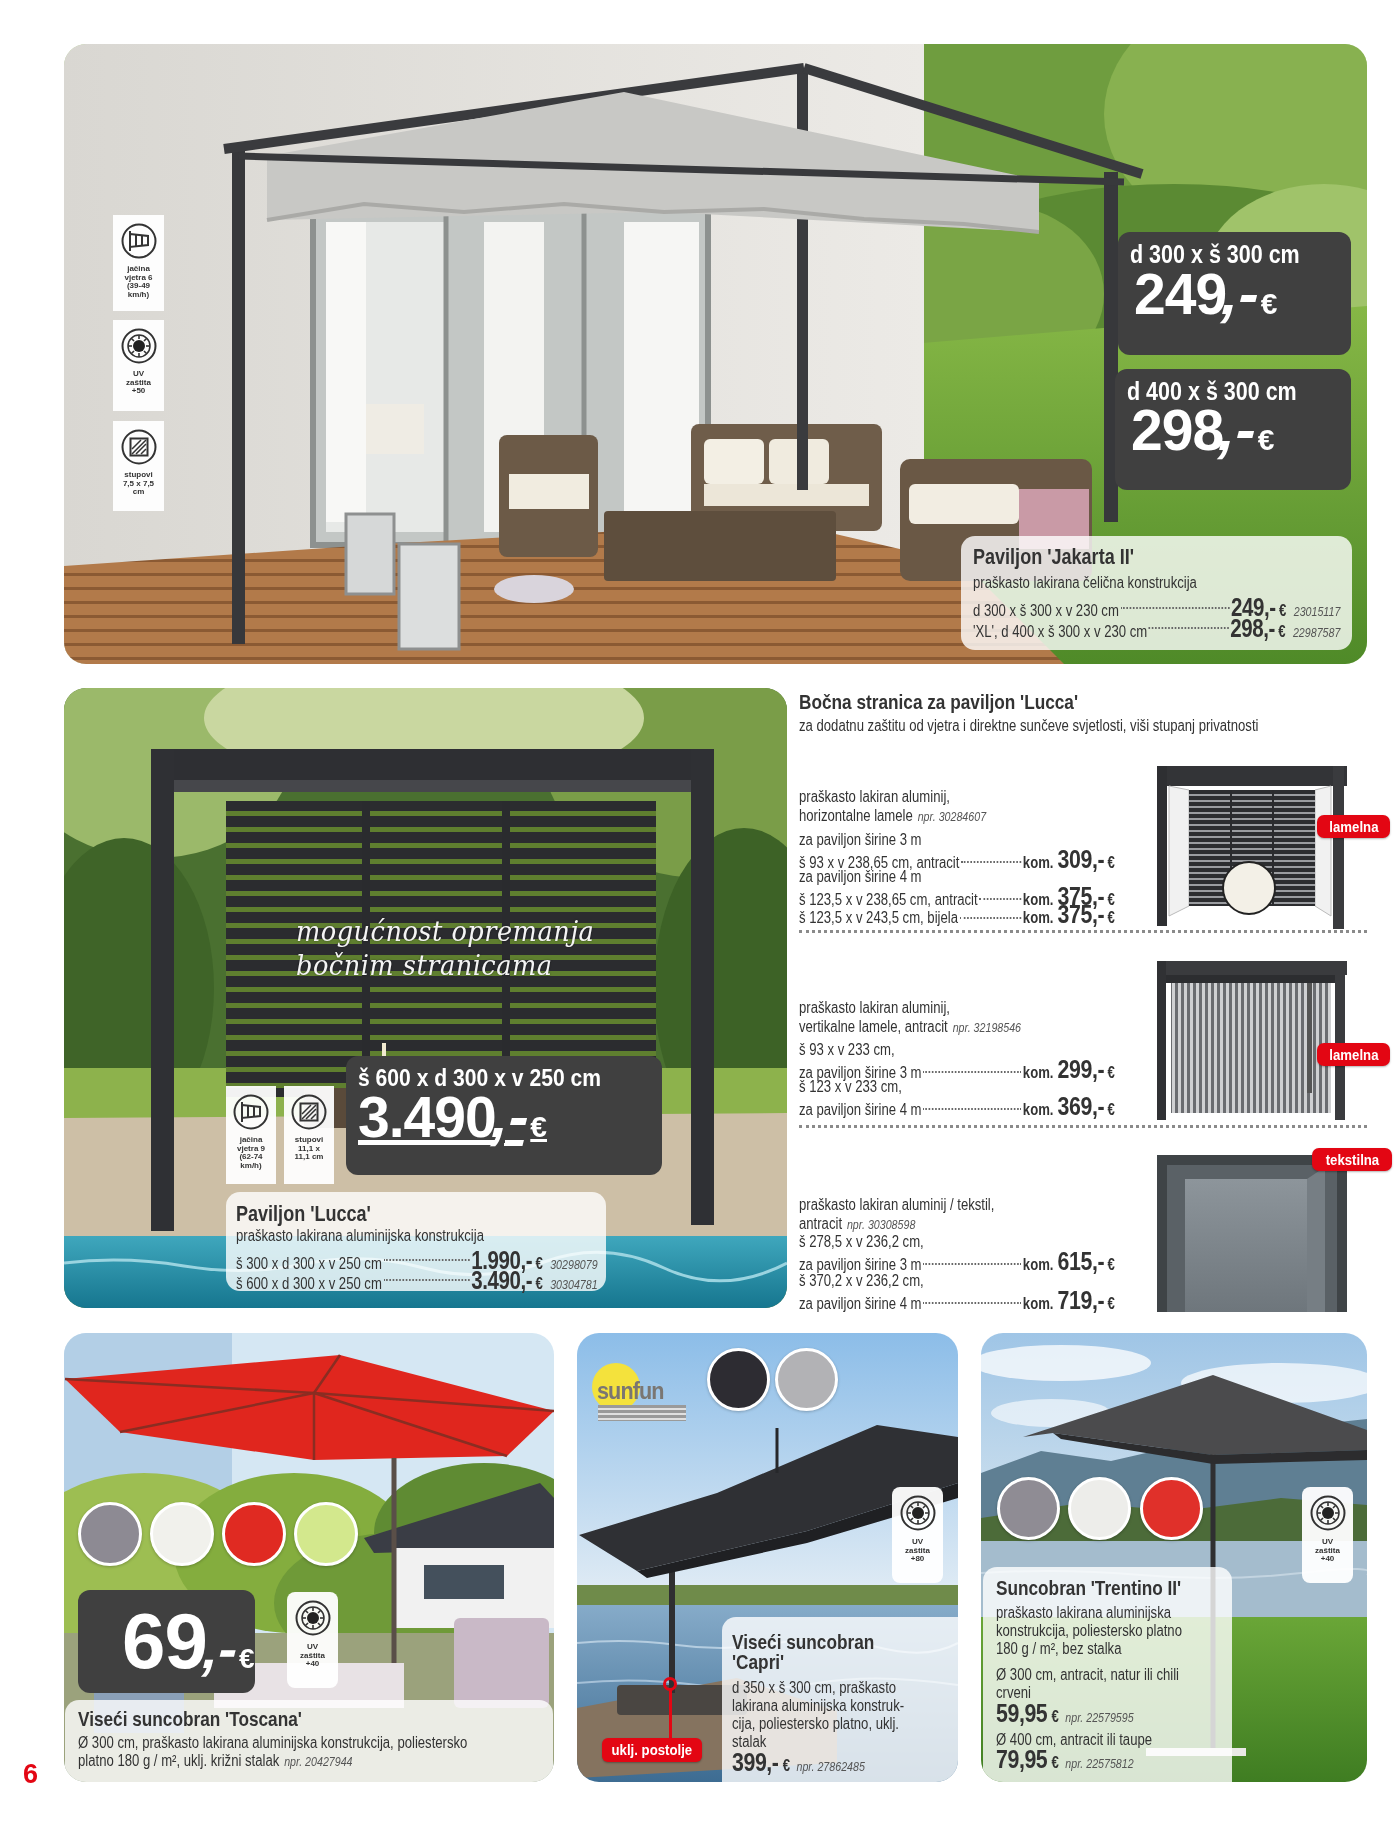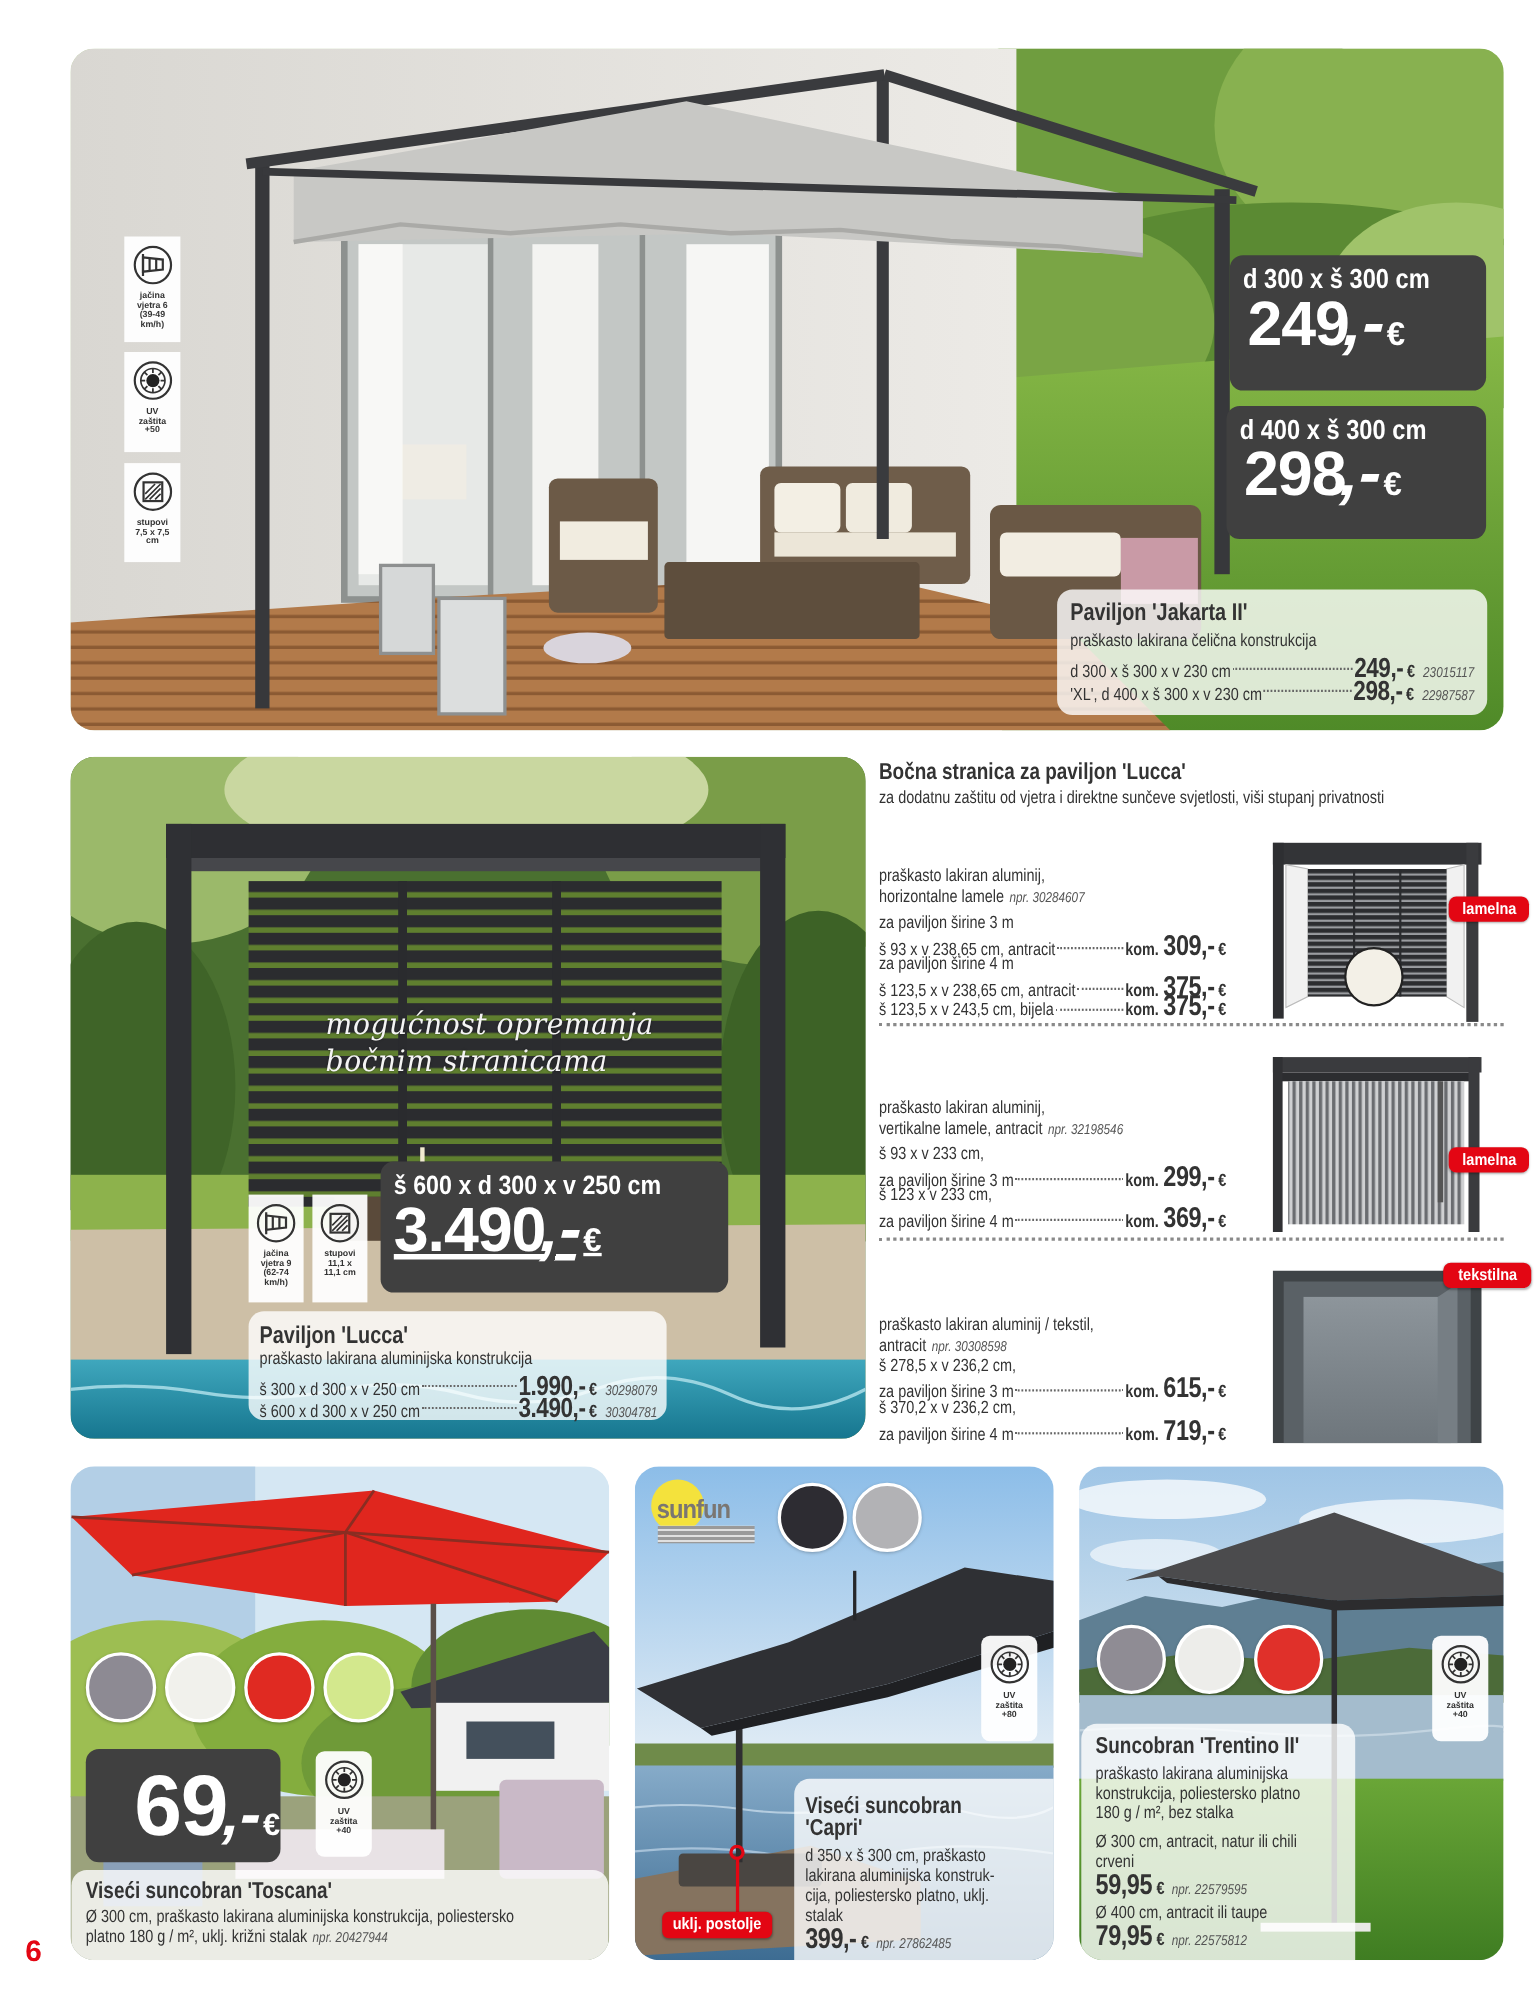--- a/index.html
+++ b/index.html
@@ -501,21 +501,21 @@
     <rect x="0" y="272" width="381" height="177" fill="url(#cg-lake)"></rect>
     <path d="M0 310 Q50 305 100 312 T200 310 T300 314 T381 310" fill="none" stroke="#b5cde0" stroke-width="2"></path>
     <path d="M0 350 Q60 344 120 352 T240 350 T381 352" fill="none" stroke="#a6c1d8" stroke-width="2"></path>
     <polygon points="0,375 160,345 260,378 260,430 0,445" fill="#85735f"></polygon>
     <rect x="40" y="352" width="130" height="30" rx="4" fill="#4a4642"></rect>
     <line x1="95" y1="232" x2="95" y2="360" stroke="#2f2f31" stroke-width="6"></line>
     <polygon points="2,202 140,160 300,92 381,104 381,150 230,198 60,238" fill="#2f3034"></polygon>
     <polygon points="60,238 230,198 381,150 381,165 230,210 70,245" fill="#1f2023"></polygon>
     <line x1="200" y1="95" x2="200" y2="140" stroke="#26272a" stroke-width="3"></line>
   </svg>
-  <div class="abs" style="left:15px;top:12px;width:100px;height:60px;">
+  <div class="abs" style="left:15px;top:30px;width:100px;height:60px;">
     <div class="abs" style="left:0;top:0;width:48px;height:48px;border-radius:50%;background:#f4e23c;"></div>
     <div class="abs" style="left:5px;top:14px;font-weight:bold;font-size:24px;color:#7a7672;letter-spacing:-1px;transform:scaleX(.9);transform-origin:0 0;">sunfun</div>
     <div class="abs" style="left:6px;top:42px;width:88px;height:16px;background:repeating-linear-gradient(#9a9a9a 0 3px,#e0e0e0 3px 5px);"></div>
   </div>
   <div class="swatch" style="left: 130px; top: 15px; width: 63px; height: 63px; background: rgb(45, 44, 50);"></div>
   <div class="swatch" style="left: 198px; top: 15px; width: 63px; height: 63px; background: rgb(178, 178, 181);"></div>
   <div class="uvb" style="left:315px;top:154px;">
     <svg viewBox="0 0 36 36">
         <circle cx="18" cy="18" r="16.5" fill="none" stroke="#333" stroke-width="2"></circle>
         <circle cx="18" cy="18" r="11" fill="none" stroke="#333" stroke-width="1.5"></circle>

